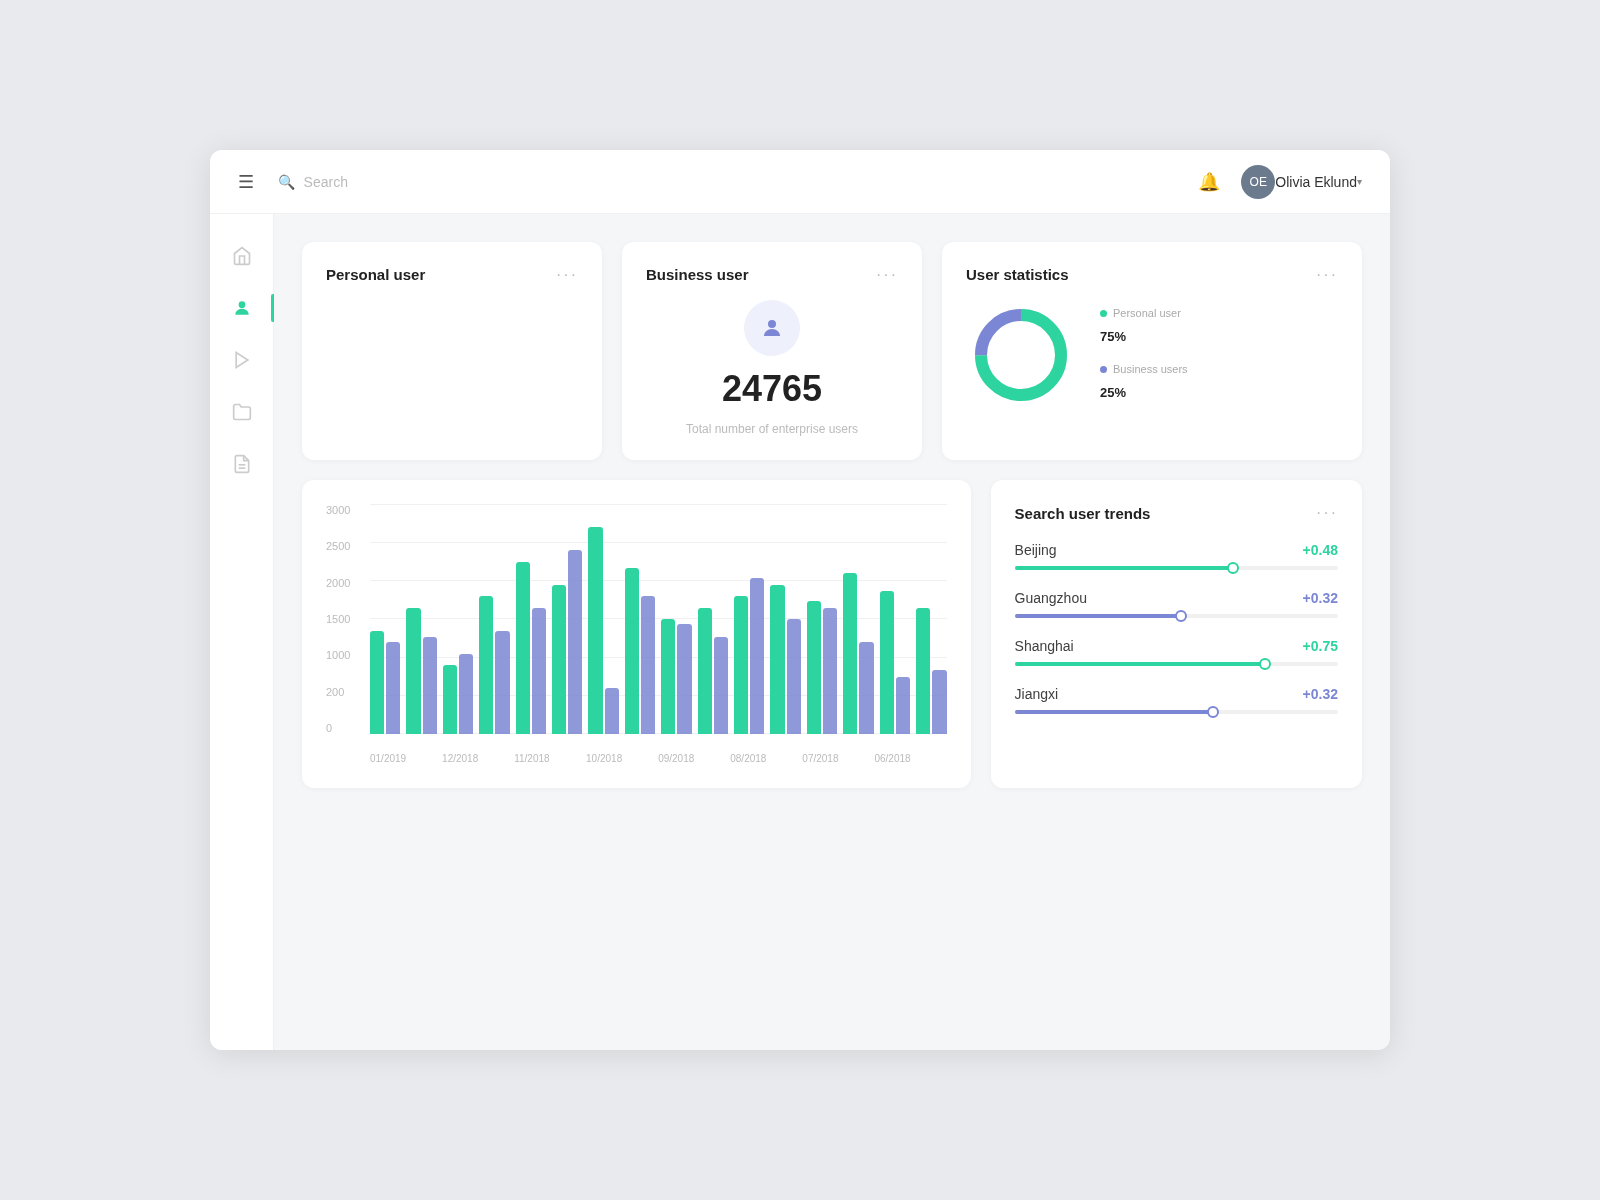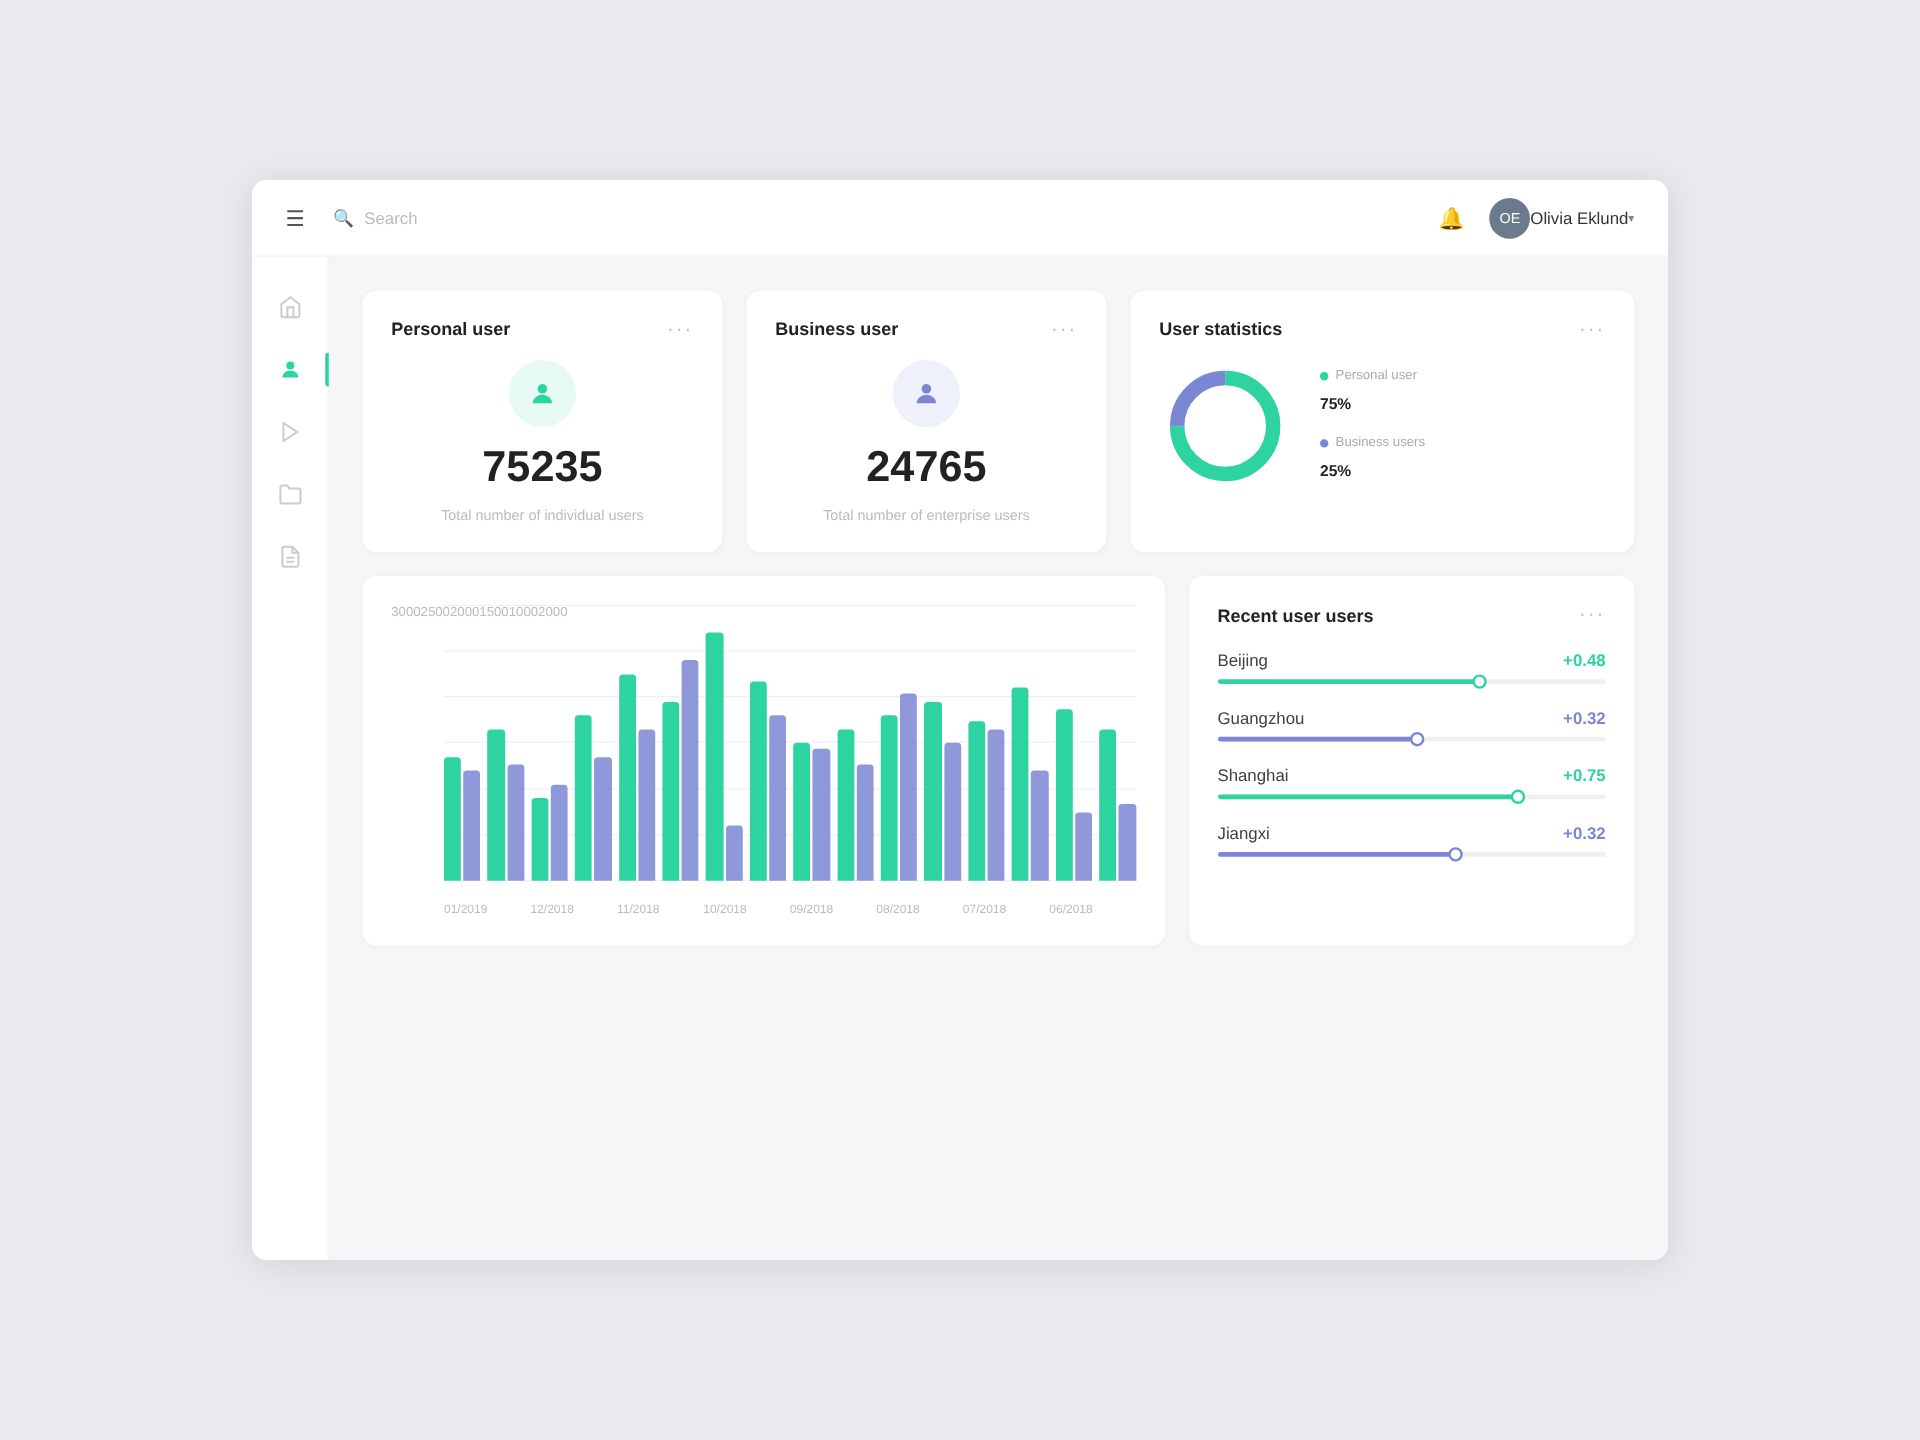--- a/index.html
+++ b/index.html
@@ -244,21 +244,21 @@
     .legend-line.blue { background: #7b87d4; }
 
     .chart-area {
       position: relative;
       height: 260px;
     }
     .chart-y-labels {
       position: absolute;
       left: 0;
       top: 0; bottom: 30px;
-      display: flex; flex-direction: row;
+      display: flex; flex-direction: column;
       justify-content: space-between;
       font-size: 11px;
       color: #bbb;
       width: 36px;
     }
     .chart-bars-area {
       position: absolute;
       left: 44px; right: 0;
       top: 0; bottom: 30px;
       display: flex;
@@ -416,30 +416,20 @@
     </div>
 
     <div class="content">
 
       <div class="top-cards">
 
         <div class="card">
           <div class="card-header">
             <span class="card-title">Personal user</span>
             <span class="card-menu">···</span>
-          </div>
-          <div class="user-card-body">
-            <div class="user-icon-circle green">
-              <svg width="24" height="24" viewBox="0 0 24 24" fill="currentColor">
-                  <circle cx="12" cy="8" r="4"></circle>
-                  <path d="M4 20c0-4 3.6-7 8-7s8 3 8 7"></path>
-                </svg>
-            </div>
-            <div class="user-count">75235</div>
-            <div class="user-label">Total number of individual users</div>
           </div>
         </div>
 
         <div class="card">
           <div class="card-header">
             <span class="card-title">Business user</span>
             <span class="card-menu">···</span>
           </div>
           <div class="user-card-body">
             <div class="user-icon-circle blue">
@@ -597,21 +587,21 @@
                 <div class="chart-x-label">07/2018</div>
                 <div class="chart-x-label"></div>
                 <div class="chart-x-label">06/2018</div>
                 <div class="chart-x-label"></div>
               </div>
           </div>
         </div>
 
         <div class="card trends-card">
           <div class="trends-header">
-            <span class="card-title">Recent user users</span>
+            <span class="card-title">Search user trends</span>
             <span class="card-menu">···</span>
           </div>
           <div id="trends-list">
           <div class="trend-item">
     <div class="trend-top">
       <span class="trend-city">Beijing</span>
       <span class="trend-value ">+0.48</span>
     </div>
     <div class="progress-bar-bg">
       <div class="progress-bar-fill green" style="width:68%">

